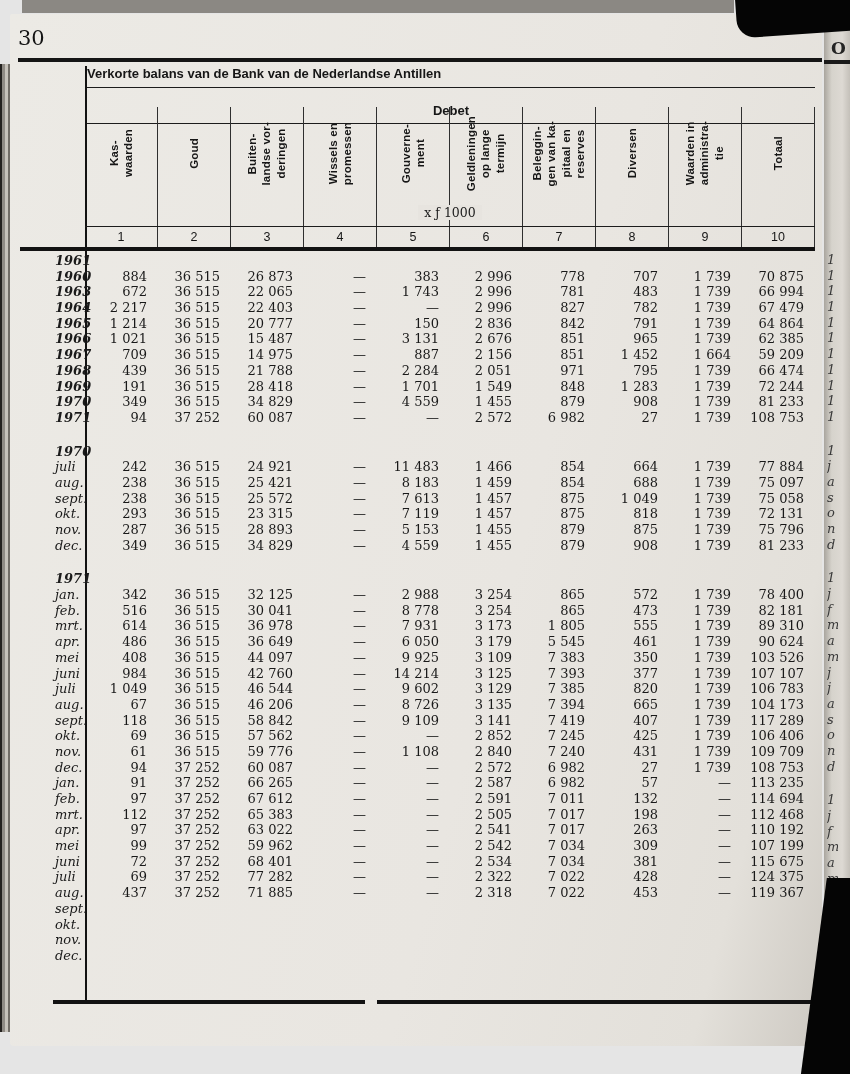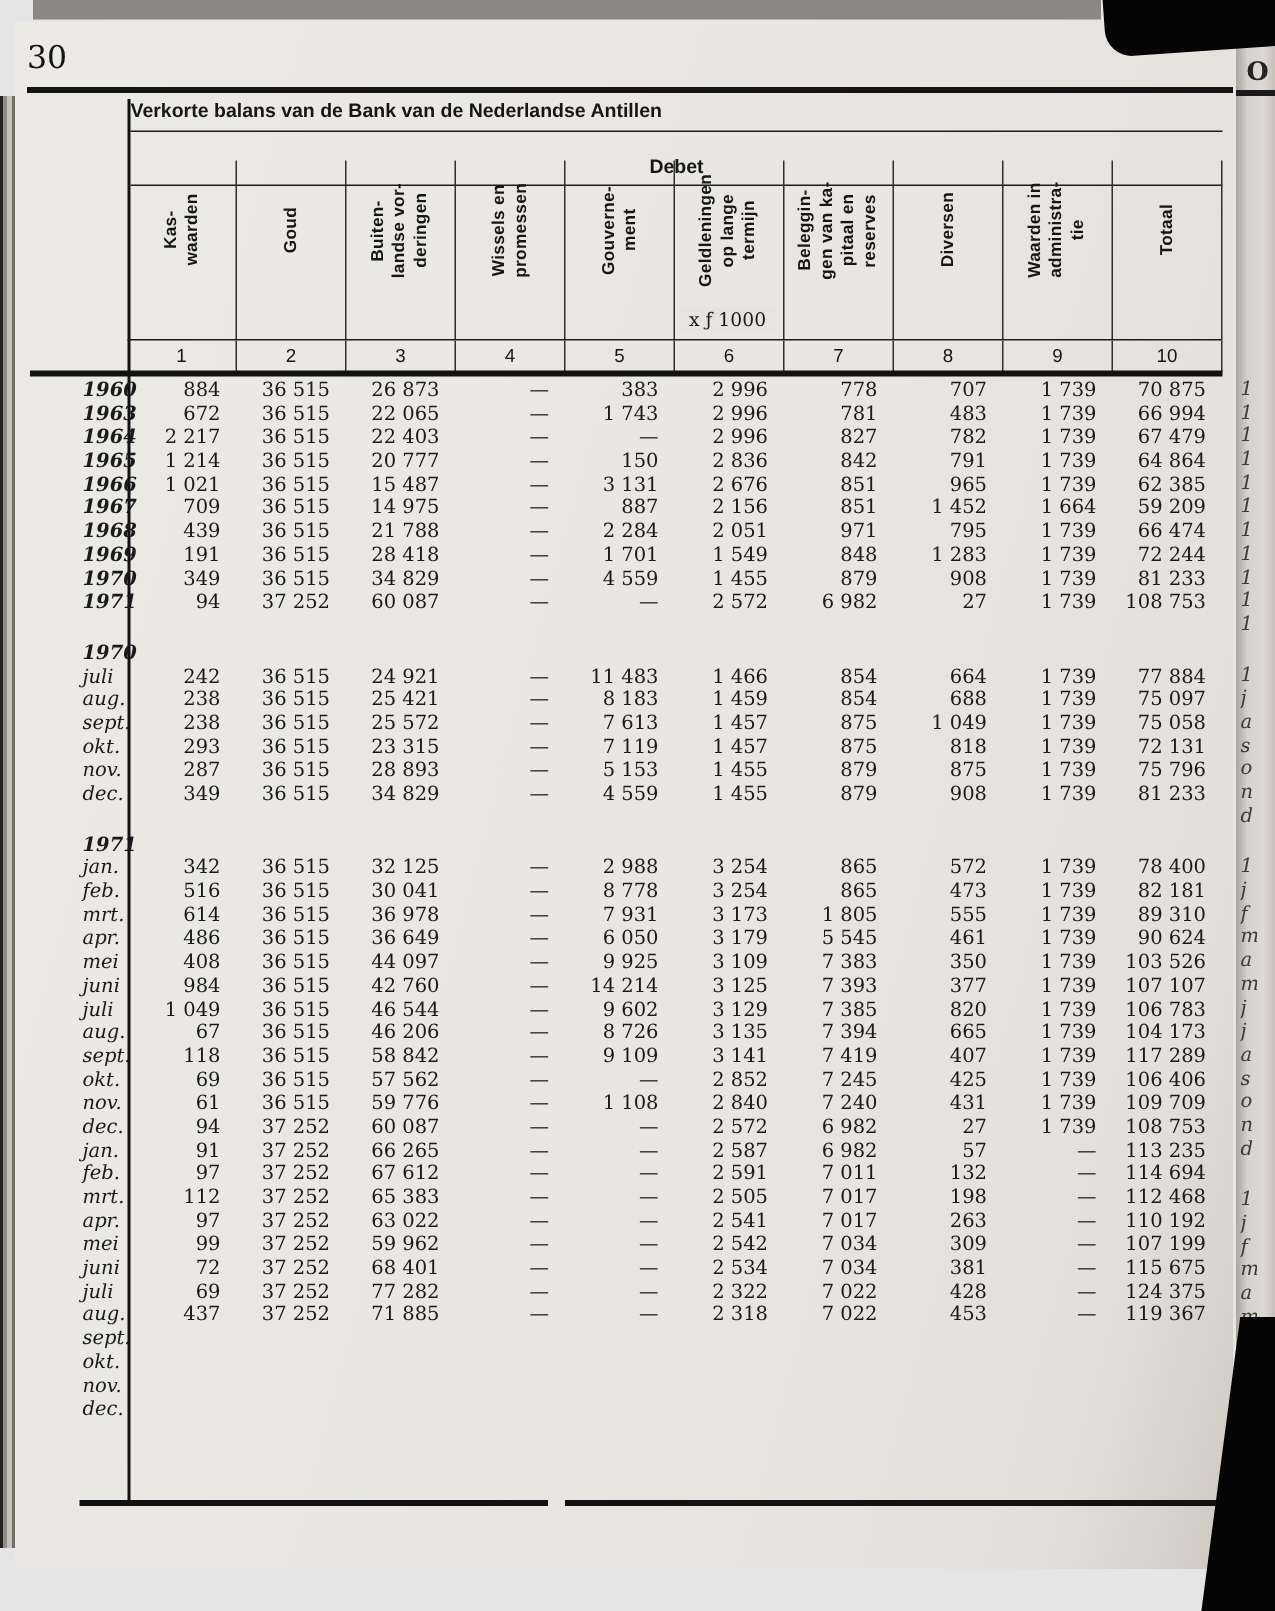--- a/index.html
+++ b/index.html
@@ -20,21 +20,21 @@
   .t-title{position:absolute;left:42px;width:728px;top:0;height:21px;line-height:20px;
       font:600 13px "Liberation Sans",sans-serif;color:#161616;border-bottom:1.5px solid #1c1c1c;}
   .t-sub{position:absolute;left:42px;width:728px;top:37px;height:20px;line-height:22px;text-align:center;
       font:600 13px "Liberation Sans",sans-serif;color:#161616;border-bottom:1.5px solid #1c1c1c;}
   .t-heads{position:absolute;left:40px;top:41px;width:730px;height:119px;display:grid;
       grid-template-columns:repeat(10,73px);}
   .vcell{border-right:1px solid #2f2f2f;display:flex;align-items:center;justify-content:center;
       padding-bottom:26px;box-sizing:border-box;}
   .vlabel{writing-mode:vertical-rl;transform:rotate(180deg);white-space:pre-line;text-align:center;
       font:600 11.5px "Liberation Sans",sans-serif;line-height:1.25;letter-spacing:.2px;color:#161616;}
-  .t-unit{position:absolute;left:40px;top:139px;width:730px;text-align:center;font:400 12.5px "DejaVu Serif",serif;margin-left:35px;}
+  .t-unit{position:absolute;left:40px;top:139px;width:730px;text-align:center;font:400 12.5px "DejaVu Serif",serif;}
   .t-unit span{background:#e7e4df;padding:0 6px;}
   .t-nums{position:absolute;left:40px;top:160px;width:730px;height:21px;display:grid;
       grid-template-columns:repeat(10,73px);border-top:1.5px solid #1c1c1c;}
   .ncell{border-right:1px solid #2f2f2f;text-align:center;font:400 12.5px "Liberation Sans",sans-serif;
       line-height:20px;color:#161616;}
   .thick-rule{position:absolute;background:#121212;}
   .under-nums{left:-25px;width:795px;top:181px;height:3.5px;}
   .bottom-rule{position:absolute;left:8px;width:762px;top:934px;height:3.5px;
       background:linear-gradient(to right,#121212 0 41%,transparent 41% 42.5%,#121212 42.5% 100%);}
   .t-body{position:absolute;left:0;top:187px;width:772px;}
@@ -127,20 +127,33 @@
           <div class="ncell">4</div>
           <div class="ncell">5</div>
           <div class="ncell">6</div>
           <div class="ncell">7</div>
           <div class="ncell">8</div>
           <div class="ncell">9</div>
           <div class="ncell">10</div>
         </div>
       <div class="thick-rule under-nums"></div>
       <div class="t-body">
+          <div class="row">
+            <div class="lcell yr">1961</div>
+            <div class="cell"></div>
+            <div class="cell"></div>
+            <div class="cell"></div>
+            <div class="cell"></div>
+            <div class="cell"></div>
+            <div class="cell"></div>
+            <div class="cell"></div>
+            <div class="cell"></div>
+            <div class="cell"></div>
+            <div class="cell"></div>
+          </div>
           <div class="row">
             <div class="lcell yr">1960</div>
             <div class="cell">884</div>
             <div class="cell">36 515</div>
             <div class="cell">26 873</div>
             <div class="cell">—</div>
             <div class="cell">383</div>
             <div class="cell">2 996</div>
             <div class="cell">778</div>
             <div class="cell">707</div>

